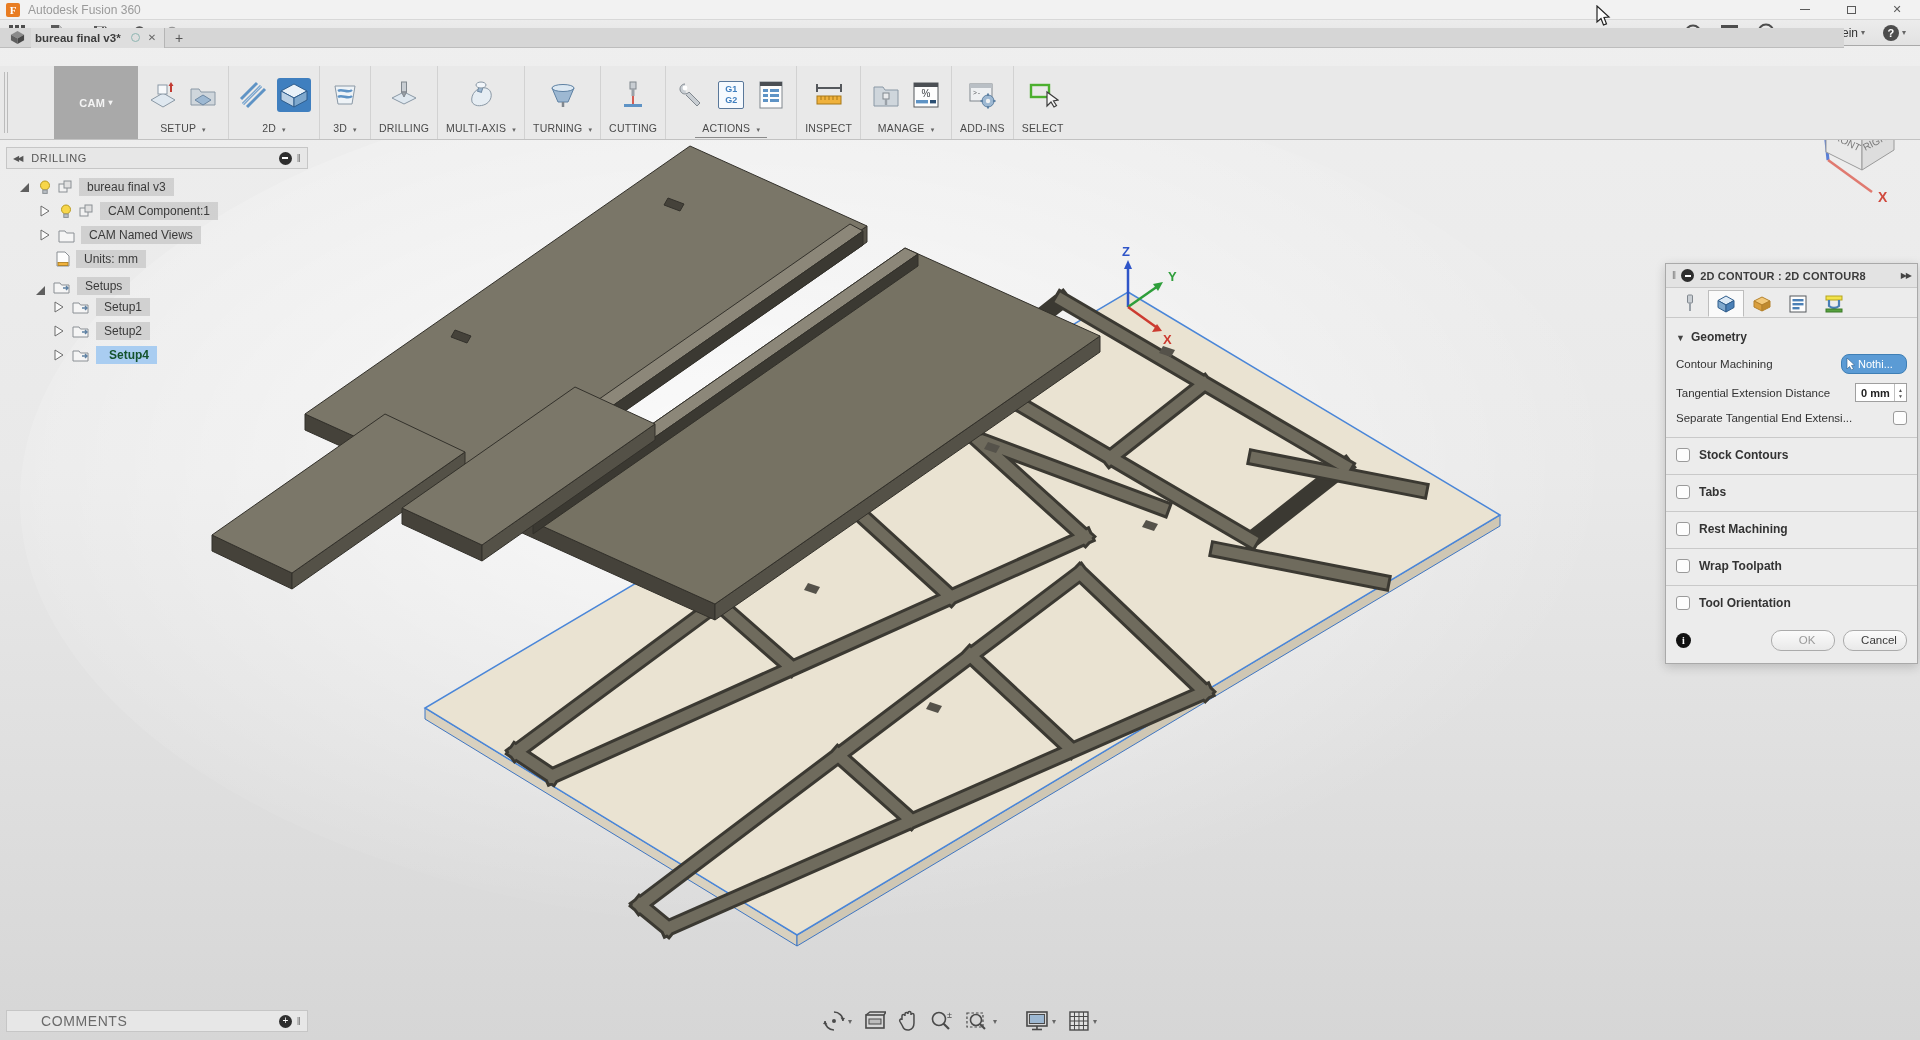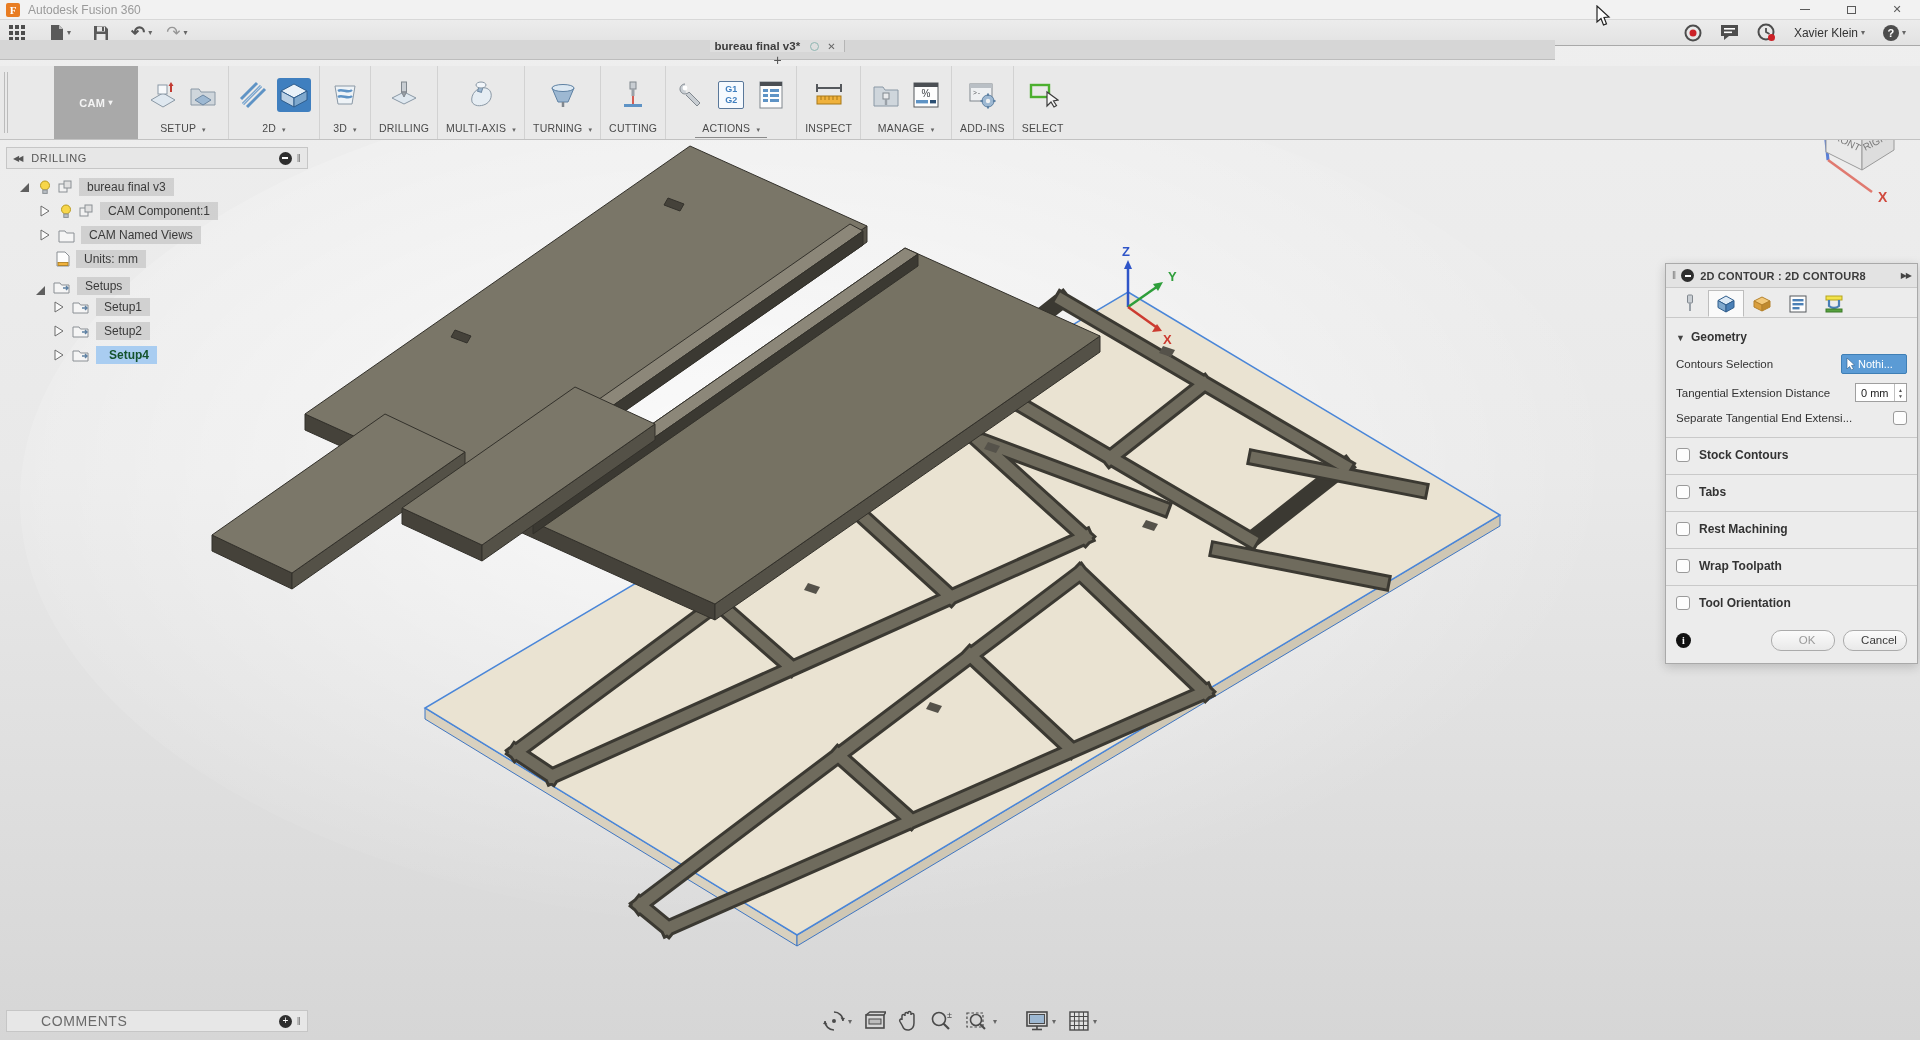--- a/index.html
+++ b/index.html
@@ -29,22 +29,22 @@
     display:flex; align-items:center; z-index:60; }
   .qb-icon { display:flex; align-items:center; margin-left:14px; color:#4d4d4d; }
   .qb-glyph { font-size:17px; color:#555; line-height:20px; }
   .caret { font-size:8px; color:#666; margin-left:3px; }
   .qb-right { margin-left:auto; display:flex; align-items:center; gap:18px; margin-right:14px; }
   .user-chip { font-size:12px; color:#333; display:flex; align-items:center; }
   .help-circle { width:16px; height:16px; border-radius:50%; background:#4d4d4d; color:#fff;
     font-size:11px; font-weight:bold; text-align:center; line-height:16px; }
 
   
-  .tabbar { position:absolute; left:0; top:40px; width:1555px; height:20px;
-    background:#d6d6d6; border-bottom:1px solid #bdbdbd; display:flex; align-items:center; z-index:60;flex-direction:column; }
+  .tabbar { position:absolute; left:0; top:28px; width:1844px; height:20px;
+    background:#d6d6d6; border-bottom:1px solid #bdbdbd; display:flex; align-items:center; z-index:60; }
   .doc-cube { margin:0 6px 0 10px; }
   .doc-tab { height:20px; display:flex; align-items:center; padding:0 8px 0 4px;
     background:#dedede; border-right:1px solid #b5b5b5; }
   .doc-tab-label { font-size:11.5px; font-weight:bold; color:#3c3c3c; margin-right:10px; }
   .sync-ring { width:9px; height:9px; border-radius:50%; border:1.5px solid #8fb6b2; margin-right:8px; }
   .tab-close { font-size:10px; color:#666; }
   .new-tab { font-size:14px; color:#555; padding:0 10px; }
 
   
   .ribbon { position:absolute; left:0; top:66px; width:1920px; height:74px;
@@ -92,24 +92,24 @@
   .dlg-title { font-size:11px; font-weight:bold; color:#3c3c3c; margin-left:6px; letter-spacing:.2px; }
   .dlg-chevrons { margin-left:auto; font-size:8px; color:#444; letter-spacing:-1px; }
   .dlg-tabs { display:flex; align-items:flex-end; height:30px; padding:0 6px; background:#ececec; border-bottom:1px solid #c9c9c9; }
   .dlg-tab { width:36px; height:27px; display:flex; align-items:center; justify-content:center; }
   .dlg-tab.sel { background:#fafafa; border:1px solid #bdbdbd; border-bottom:1px solid #fafafa; }
   .dlg-body { padding:8px 10px 0; }
   .section-title { font-size:12px; font-weight:bold; color:#333; margin:4px 0 10px; }
   .section-title .tri { font-size:9px; color:#444; margin-right:6px; }
   .frow { display:flex; align-items:center; margin-bottom:9px; }
   .flabel { font-size:11.5px; color:#333; flex:1; white-space:nowrap; overflow:hidden; }
-  .sel-btn { width:66px; height:20px; background:#5b9bd5; border:1px solid #3f7fb5; border-radius:2px;
+  .sel-btn { width:66px; height:20px; background:#5b9bd5; border:1px solid #3f7fb5; border-radius:8px;
     color:#fff; font-size:11px; display:flex; align-items:center; padding:0 4px; gap:3px; }
   .spin { width:52px; height:19px; background:#fff; border:1px solid #9f9f9f; display:flex; align-items:center; }
-  .spin-val { flex:1; font-size:11px; color:#222; padding-left:5px; }
+  .spin-val { flex:1; font-size:11px; color:#222; padding-left:5px;font-weight:bold; }
   .spin-btns { width:12px; height:100%; border-left:1px solid #bfbfbf; display:flex; flex-direction:column;
     align-items:center; justify-content:center; font-size:5px; color:#555; line-height:6px; }
   .cb { width:14px; height:14px; background:#fdfdfd; border:1px solid #9a9a9a; border-radius:3px; }
   .dlg-sep { height:1px; background:#c9c9c9; margin:2px -10px 0; }
   .dlg-section { display:flex; align-items:center; gap:9px; padding:10px 0; }
   .dlg-section .slabel { font-size:12px; font-weight:bold; color:#333; }
   .dlg-footer { display:flex; align-items:center; padding:10px 10px 12px; }
   .info-circle { width:15px; height:15px; border-radius:50%; background:#111; color:#fff;
     font-size:10px; font-weight:bold; font-family:"Liberation Serif",serif; text-align:center; line-height:15px; }
   .btn { width:64px; height:21px; border:1px solid #ababab; background:linear-gradient(#fbfbfb,#e9e9e9);
@@ -688,21 +688,21 @@
       </svg>
     </div>
   </div>
 
   <div class="dlg-body">
     <div class="section-title">
       <span class="tri">▼</span><span>Geometry</span>
     </div>
 
     <div class="frow">
-      <span class="flabel">Contours Selection</span>
+      <span class="flabel">Contour Machining</span>
       <div class="sel-btn">
         <svg width="9" height="12" viewBox="0 0 9 12">
           <path d="M1,0 L1,11 L3.5,8.5 L5.5,12 L7.5,11 L5.5,7.5 L8.5,7 Z" fill="#fff" stroke="#2c5c87" stroke-width="0.6"></path>
         </svg>
         <span>Nothi...</span>
       </div>
     </div>
 
     <div class="frow">
       <span class="flabel">Tangential Extension Distance</span>

